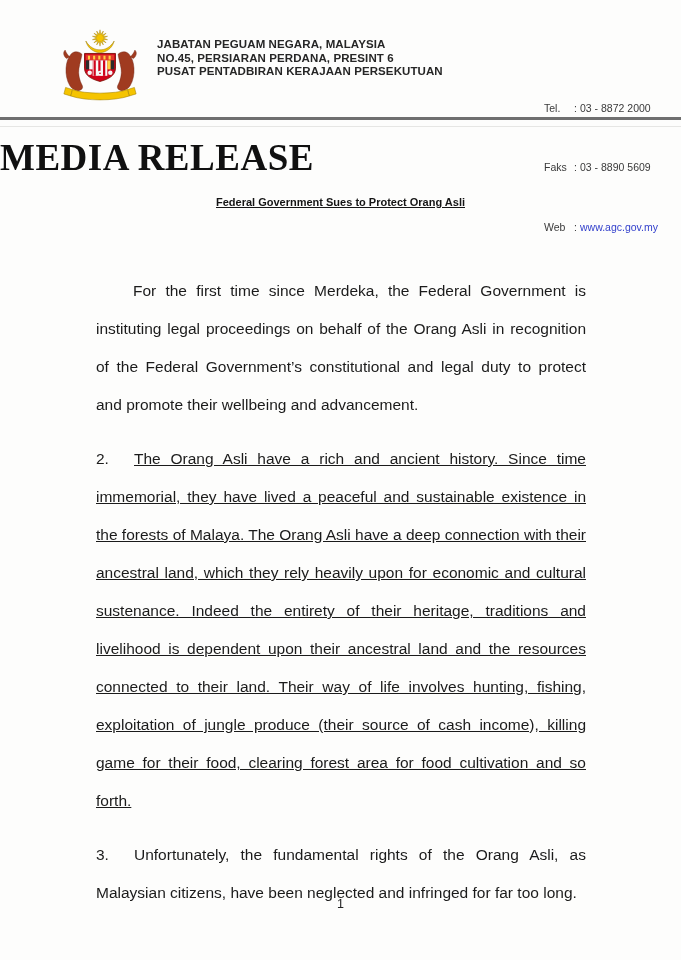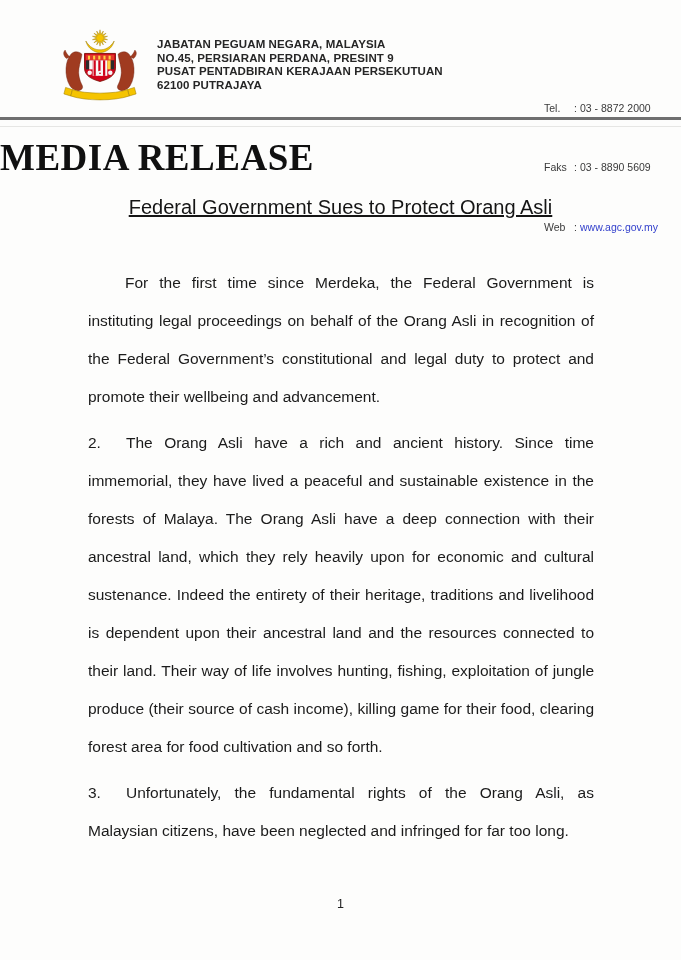--- a/index.html
+++ b/index.html
@@ -37,32 +37,32 @@
   .title {
     position:absolute; top:136px; left:0; right:0;
     text-align:left;
     font-family:"Liberation Serif", serif;
     font-weight:bold; font-size:37px; letter-spacing:0.5px;
     color:#101010;
   }
   .subtitle {
     position:absolute; top:196px; left:0; right:0;
     text-align:center;
-    font-weight:normal; font-size:20px;
+    font-weight:bold; font-size:11px;
     text-decoration:underline;
     color:#151515;
   }
   .doc-body {
     position:absolute; top:256px; left:80px; width:522px;
     font-size:15.5px; line-height:38px;
     text-align:justify; color:#1b1b1b;
   }
-  .doc-body p { margin:8px; }
+  .doc-body p { margin:16px; }
   .para-indent { text-indent:37px; }
-  .p2 { margin-top:40px; }
+  .p2 { margin-top:40px;text-decoration:underline; }
   .p3 { margin-top:34px; }
   .pnum { display:inline-block; width:38px; }
   .page-num {
     position:absolute; top:897px; left:0; right:0;
     text-align:center; font-size:12.5px; color:#222;
   }
 </style>
 </head>
 <body>
 
@@ -110,23 +110,22 @@
 
     <g>
       <path d="M10,69.5 L18,72 L16,79.5 L8,77 Z" fill="#f5c400" stroke="#9c7a00" stroke-width="0.6"></path>
       <path d="M90,69.5 L82,72 L84,79.5 L92,77 Z" fill="#f5c400" stroke="#9c7a00" stroke-width="0.6"></path>
       <path d="M18,72 C32,77.5 68,77.5 82,72 L84,79.5 C66,85.5 34,85.5 16,79.5 Z" fill="#f5c400" stroke="#9c7a00" stroke-width="0.6"></path>
     </g>
   </svg>
 
   <div class="addr">
     <div>JABATAN PEGUAM NEGARA, MALAYSIA</div>
-    <div>NO.45, PERSIARAN PERDANA, PRESINT 9</div>
+    <div>NO.45, PERSIARAN PERDANA, PRESINT 6</div>
     <div>PUSAT PENTADBIRAN KERAJAAN PERSEKUTUAN</div>
-    <div>62100 PUTRAJAYA</div>
   </div>
 
   <div class="contact">
     <div class="contact-row">
       <span class="lbl">Tel.</span>
       <span class="sep">:</span>
       <span>03 - 8872 2000</span>
     </div>
     <div class="contact-row">
       <span class="lbl">Faks</span>

